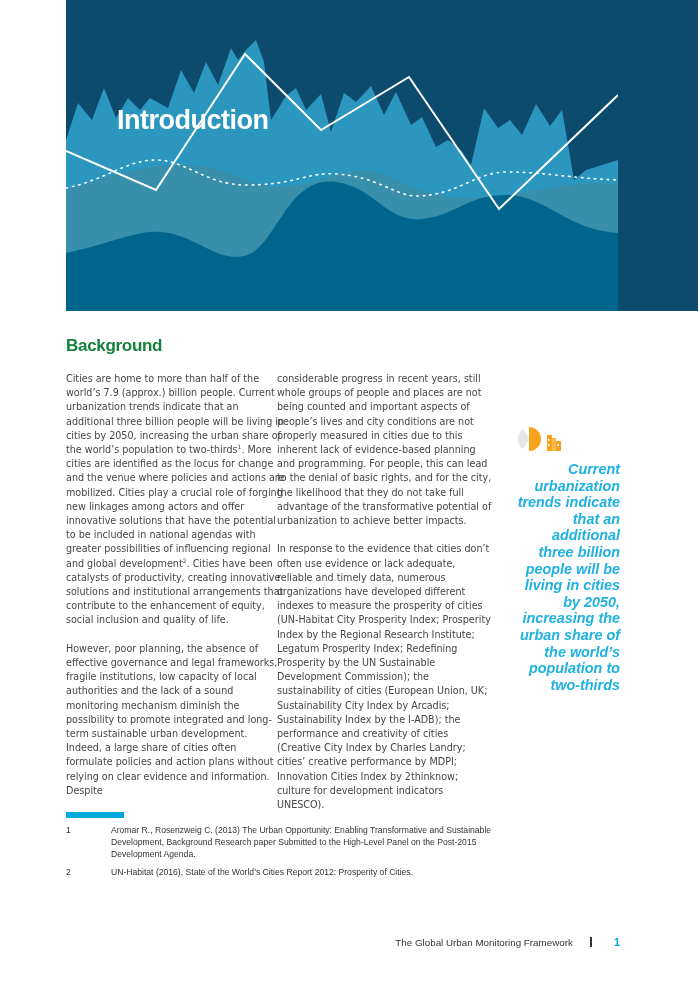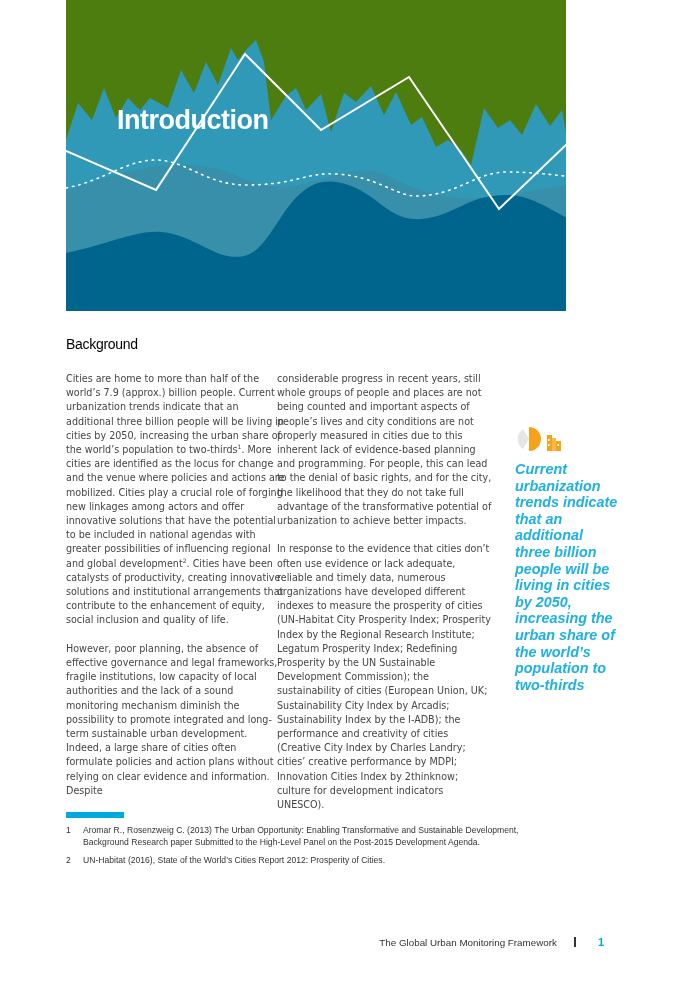--- a/index.html
+++ b/index.html
@@ -1,60 +1,60 @@
 <!DOCTYPE html>
 <html><head>
 <meta charset="utf-8">
 <style>
   html, body { margin: 0; padding: 0; }
   body {
     width: 700px; height: 990px; background: #ffffff; position: relative; overflow: hidden;
     font-family: "Liberation Sans", sans-serif; color: #404040;
   }
   .banner {
-    position: absolute; left: 66px; top: 0; width: 500px; height: 311px; overflow: hidden;
-    background: #4d7c0f;
+    position: absolute; left: 66px; top: 0; width: 632px; height: 311px; overflow: hidden;
+    background: #0c4a6e;
   }
   .banner svg { position: absolute; left: 0; top: 0; width: 552px; height: 311px; }
   .banner-title {
     position: absolute; left: 51px; top: 105px; margin: 0;
     font-family: "Liberation Sans", sans-serif; font-weight: bold; font-size: 27px;
     color: #ffffff; letter-spacing: -0.5px;
   }
   .section-title {
     position: absolute; left: 66px; top: 336px; margin: 0;
-    font-family: "Liberation Sans", sans-serif; font-weight: normal; font-size: 14px; color: #000000;
+    font-family: "Liberation Sans", sans-serif; font-weight: bold; font-size: 17px; color: #15803d;
     letter-spacing: -0.3px;
   }
   .col {
     position: absolute; top: 372px; width: 220px;
     font-family: "DejaVu Sans", sans-serif; font-size: 9.6px; line-height: 14.2px; color: #454545;
   }
   .col p { margin: 0 0 14.2px 0; }
   .col-left { left: 66px; }
   .col-mid { left: 277px; width: 216px; }
   sup { font-size: 6px; line-height: 0; }
   .callout {
-    position: absolute; left: 515px; top: 425px; width: 105px;
+    position: absolute; left: 515px; top: 425px; width: 105px; text-align: right;
   }
   .callout-icon { display: block; width: 56px; height: 30px; margin-bottom: 6px; }
   .callout-text {
     font-family: "Liberation Sans", sans-serif; font-style: italic; font-weight: bold;
     font-size: 14.4px; line-height: 16.6px; color: #1eb1e1; margin: 0;
   }
   .fn-bar { position: absolute; left: 66px; top: 812px; width: 58px; height: 6px; background: #00a9dd; }
   .footnotes {
     position: absolute; left: 66px; top: 824px; width: 460px;
     font-family: "Liberation Sans", sans-serif; font-size: 8.6px; line-height: 12px; color: #333;
   }
   .fn { display: flex; margin-bottom: 6px; }
   .fn-num { width: 17px; flex: none; }
-  .fn-text { flex: 1; }
+  .fn-text { flex: 1; margin-left: 28px; }
   .footer {
-    position: absolute; top: 936px; right: 96px; display: flex; align-items: center;
+    position: absolute; top: 936px; right: 80px; display: flex; align-items: center;
     font-family: "Liberation Sans", sans-serif; font-size: 9.8px; color: #333; text-align: right;
   }
   .footer-sep { display: inline-block; width: 2px; height: 10px; background: #333; margin: 0 22px 0 17px; }
   .footer-page { color: #00a9dd; font-weight: bold; font-size: 11px; }
 </style>
 </head>
 <body>
 
 <div class="banner">
   <svg viewBox="0 0 552 311">

